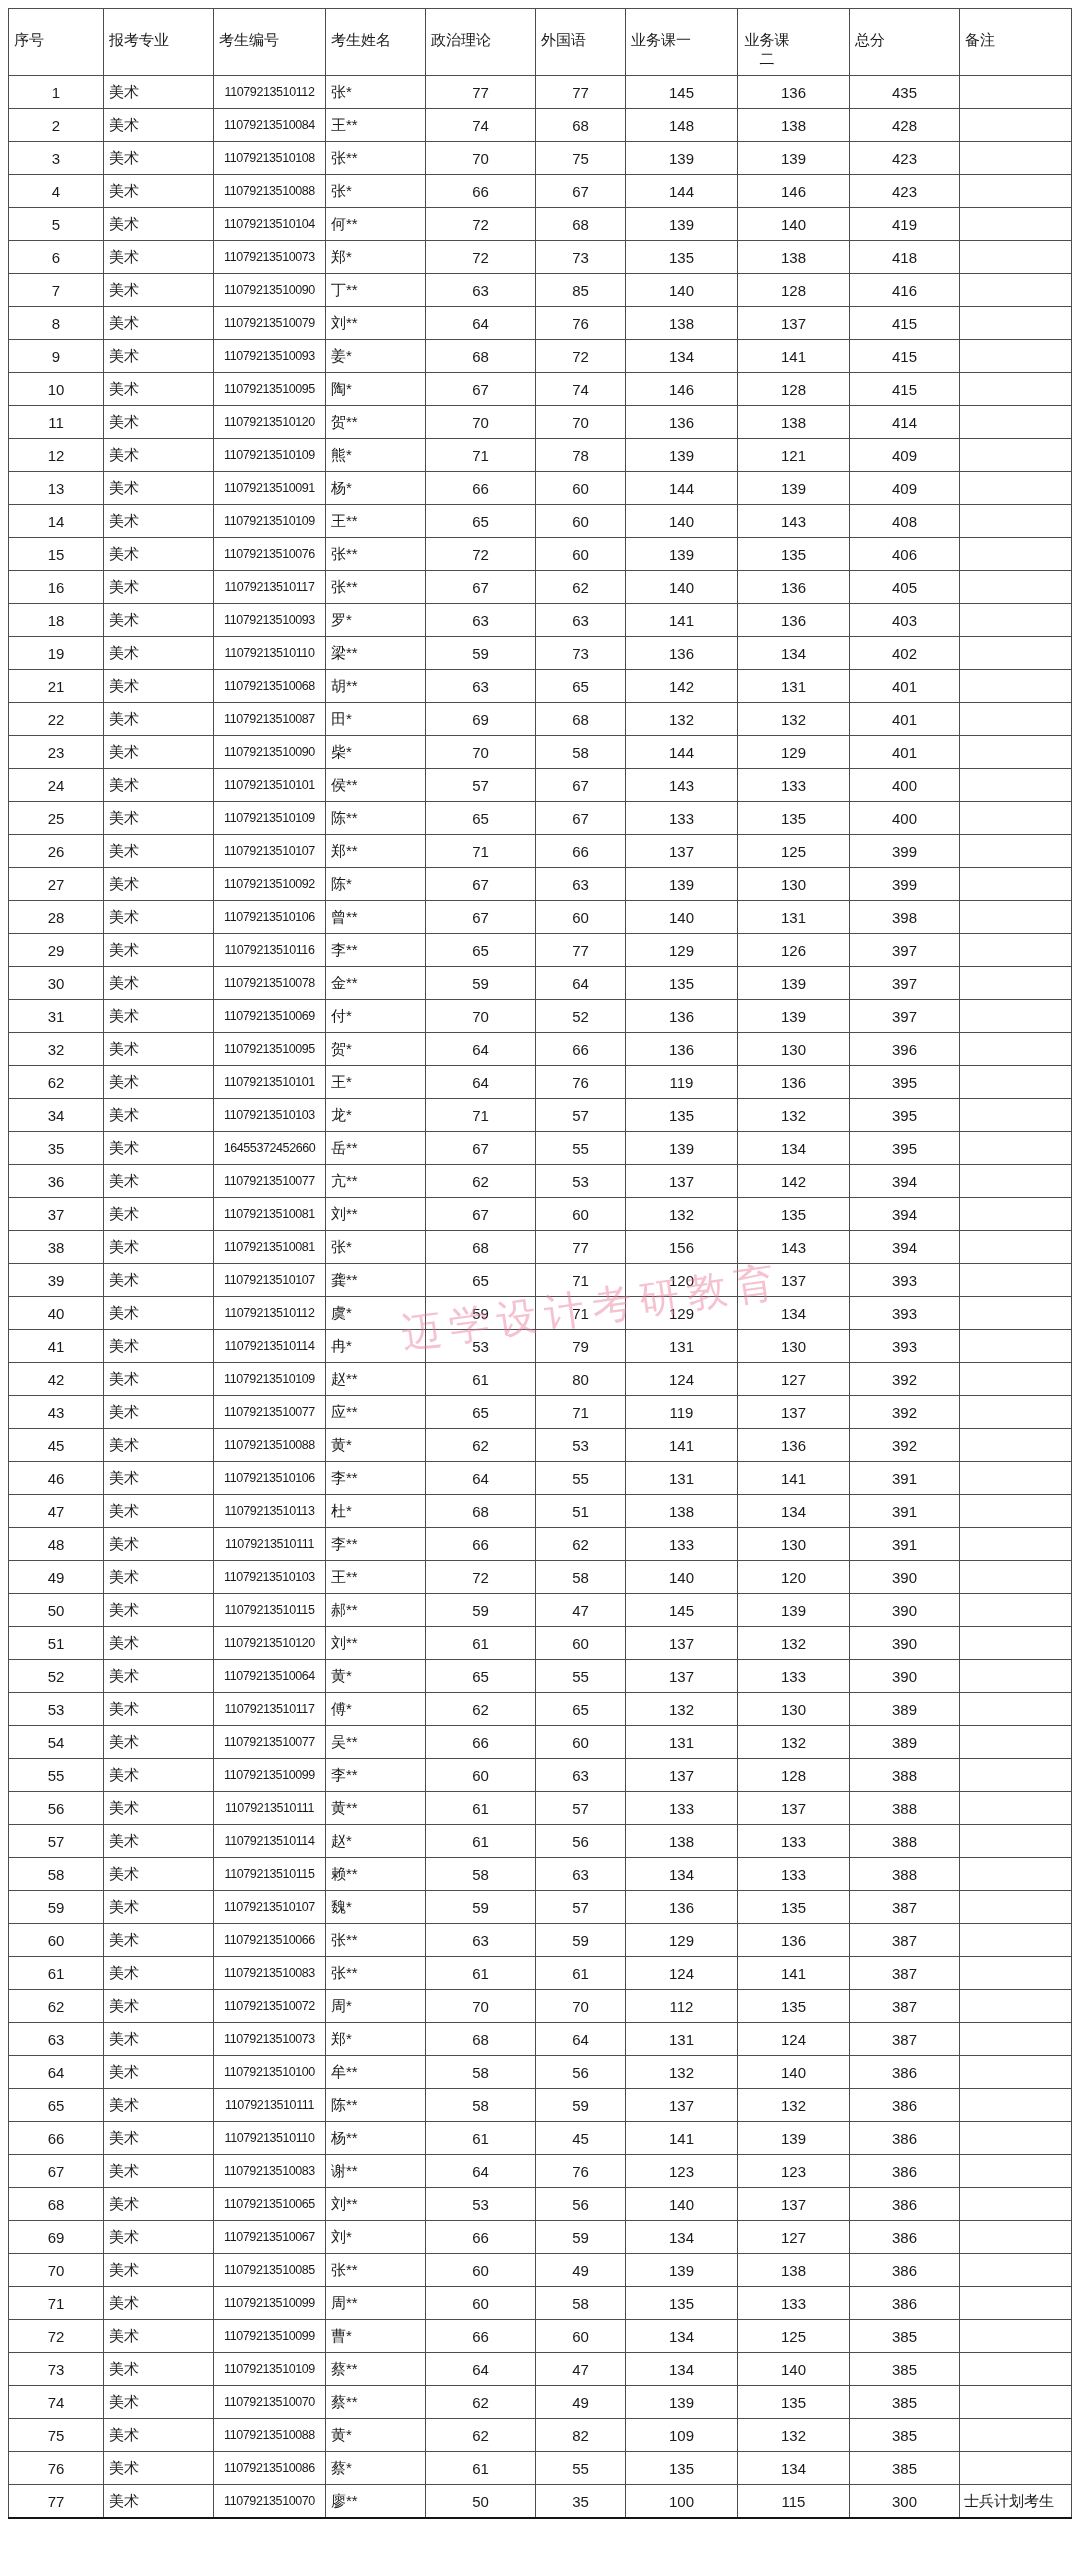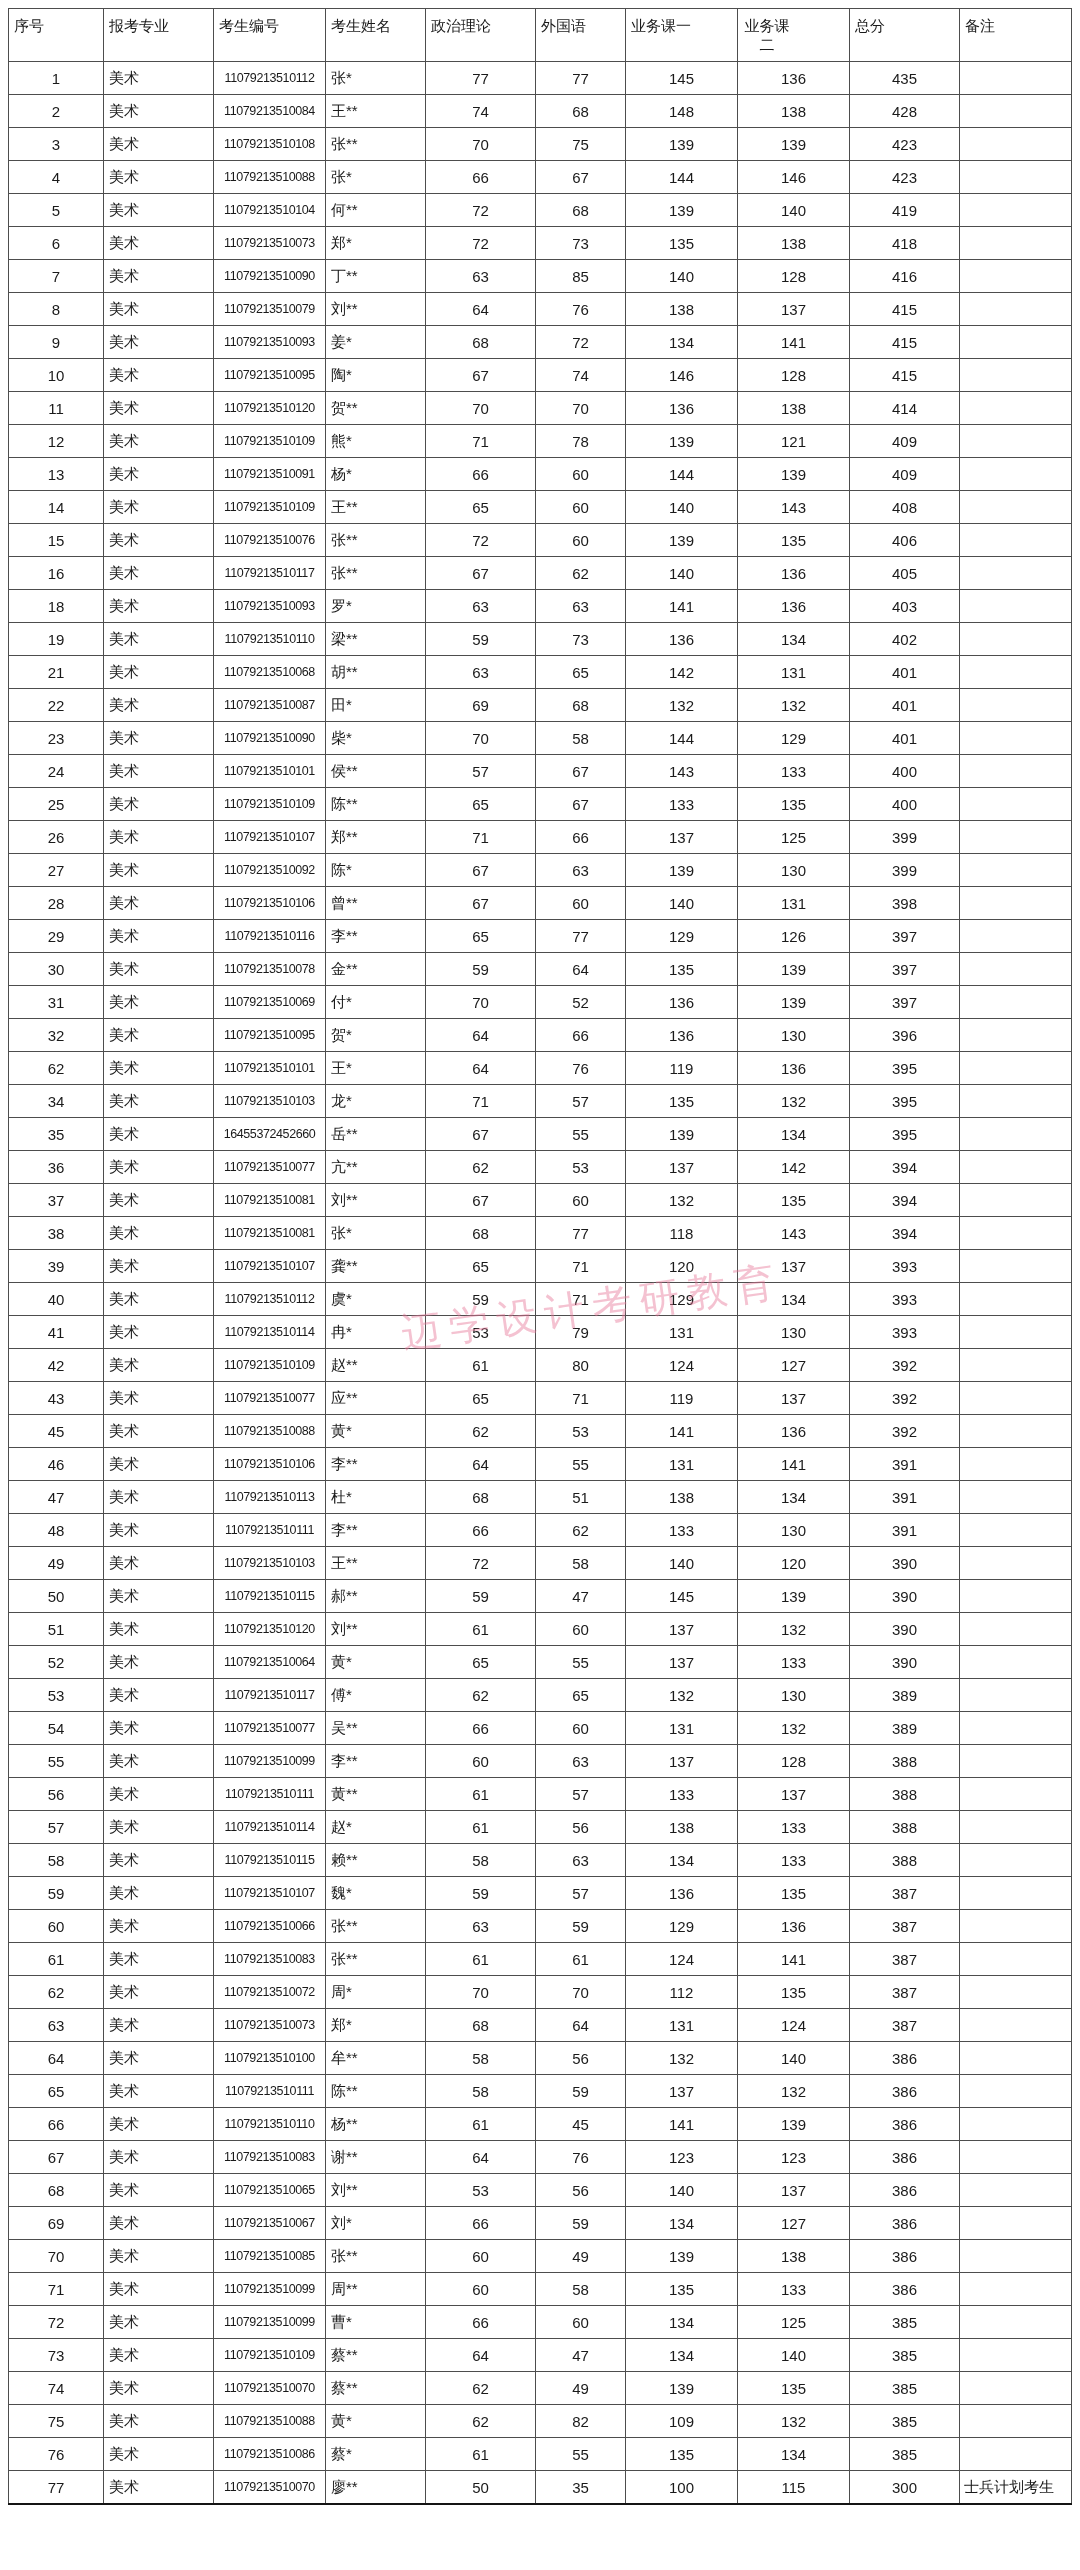--- a/index.html
+++ b/index.html
@@ -39,21 +39,21 @@
   th, td {
     border: 1px solid #4d4d4d;
     font-size: 15px;
     font-weight: normal;
     overflow: hidden;
   }
   th {
     height: 44px;
     vertical-align: top;
     text-align: left;
-    padding: 8px 3px 0 5px;
+    padding: 22px 3px 0 5px;
     line-height: 1.25;
   }
   td {
     height: 32px;
     padding: 0 3px;
     text-align: center;
     vertical-align: middle;
   }
   td.cell-major, td.cell-name {
     text-align: left;
@@ -542,21 +542,21 @@
           <td class="cell-total">394</td>
           <td class="cell-remark"></td>
         </tr>
         <tr>
           <td class="cell-no">38</td>
           <td class="cell-major">美术</td>
           <td class="cell-id">11079213510081</td>
           <td class="cell-name">张*</td>
           <td class="cell-politics">68</td>
           <td class="cell-foreign">77</td>
-          <td class="cell-course1">118</td>
+          <td class="cell-course1">156</td>
           <td class="cell-course2">143</td>
           <td class="cell-total">394</td>
           <td class="cell-remark"></td>
         </tr>
         <tr>
           <td class="cell-no">39</td>
           <td class="cell-major">美术</td>
           <td class="cell-id">11079213510107</td>
           <td class="cell-name">龚**</td>
           <td class="cell-politics">65</td>

